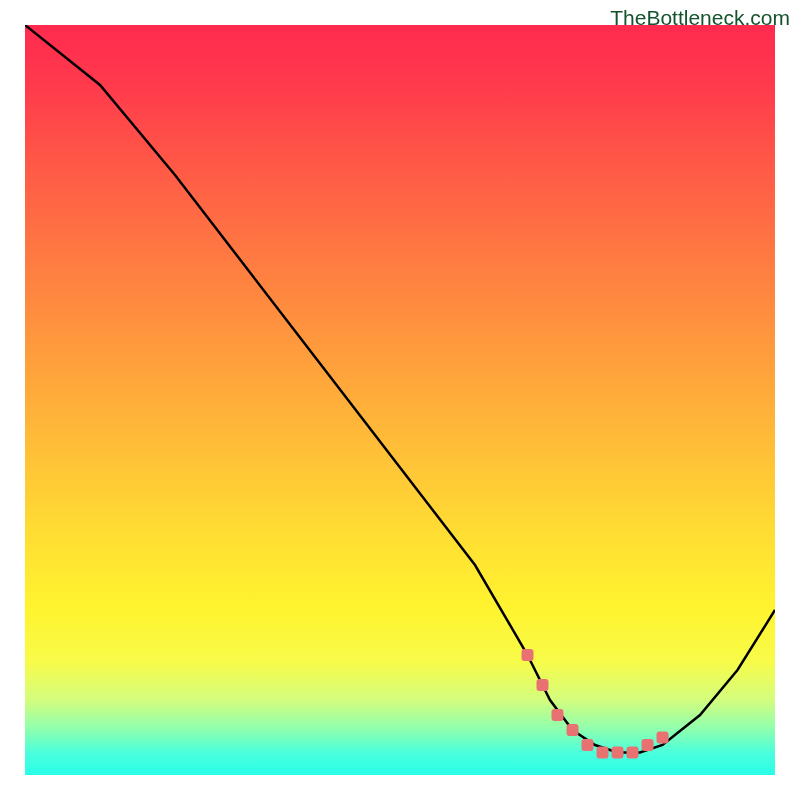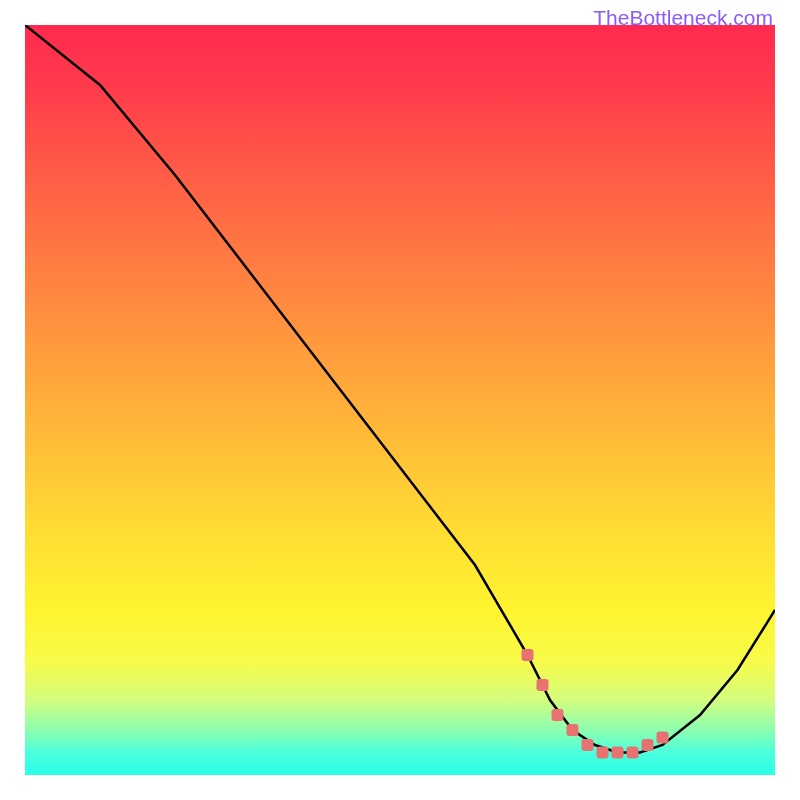--- a/index.html
+++ b/index.html
@@ -6,22 +6,22 @@
   body {
     width: 800px;
     height: 800px;
     background: #ffffff;
     position: relative;
     font-family: Arial, sans-serif;
   }
   .watermark {
     position: absolute;
     top: 6px;
-    right: 27px;
-    color: #8b5cf6;
+    right: 10px;
+    color: #14532d;
     font-size: 21px;
     font-weight: 500;
     z-index: 10;
   }
   .plot-area {
     position: absolute;
     left: 25px;
     top: 25px;
     width: 750px;
     height: 750px;

